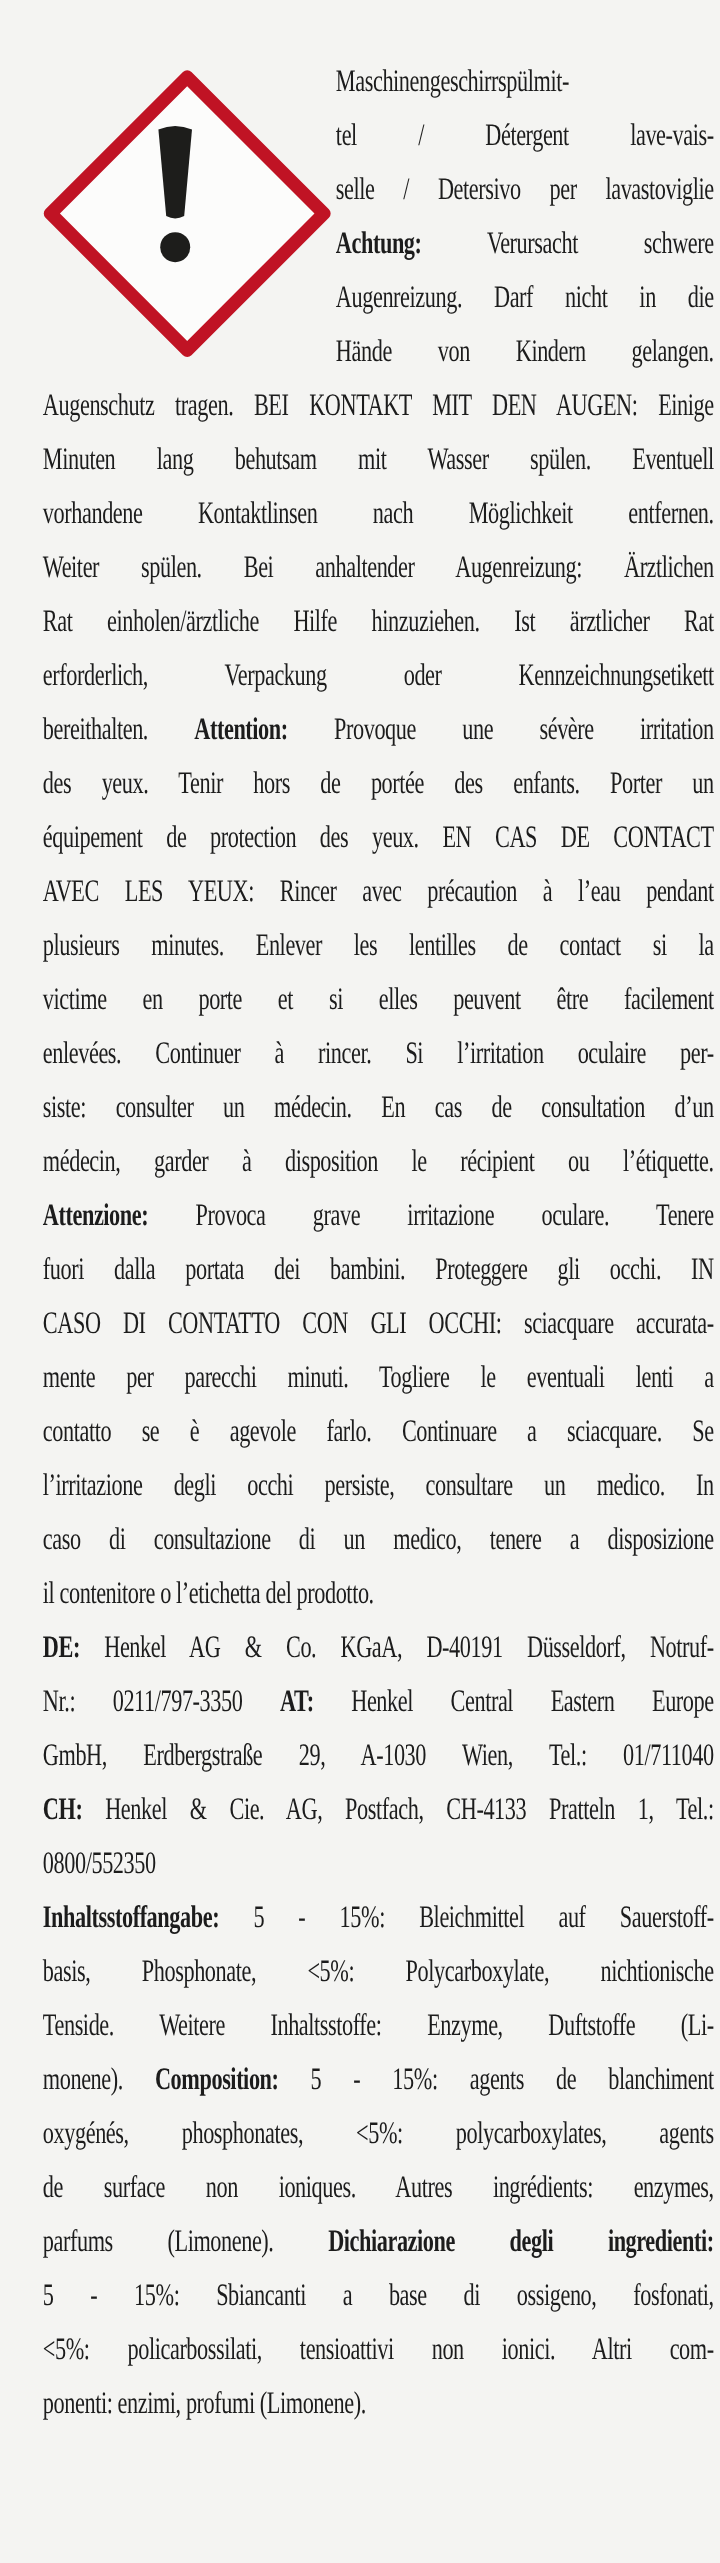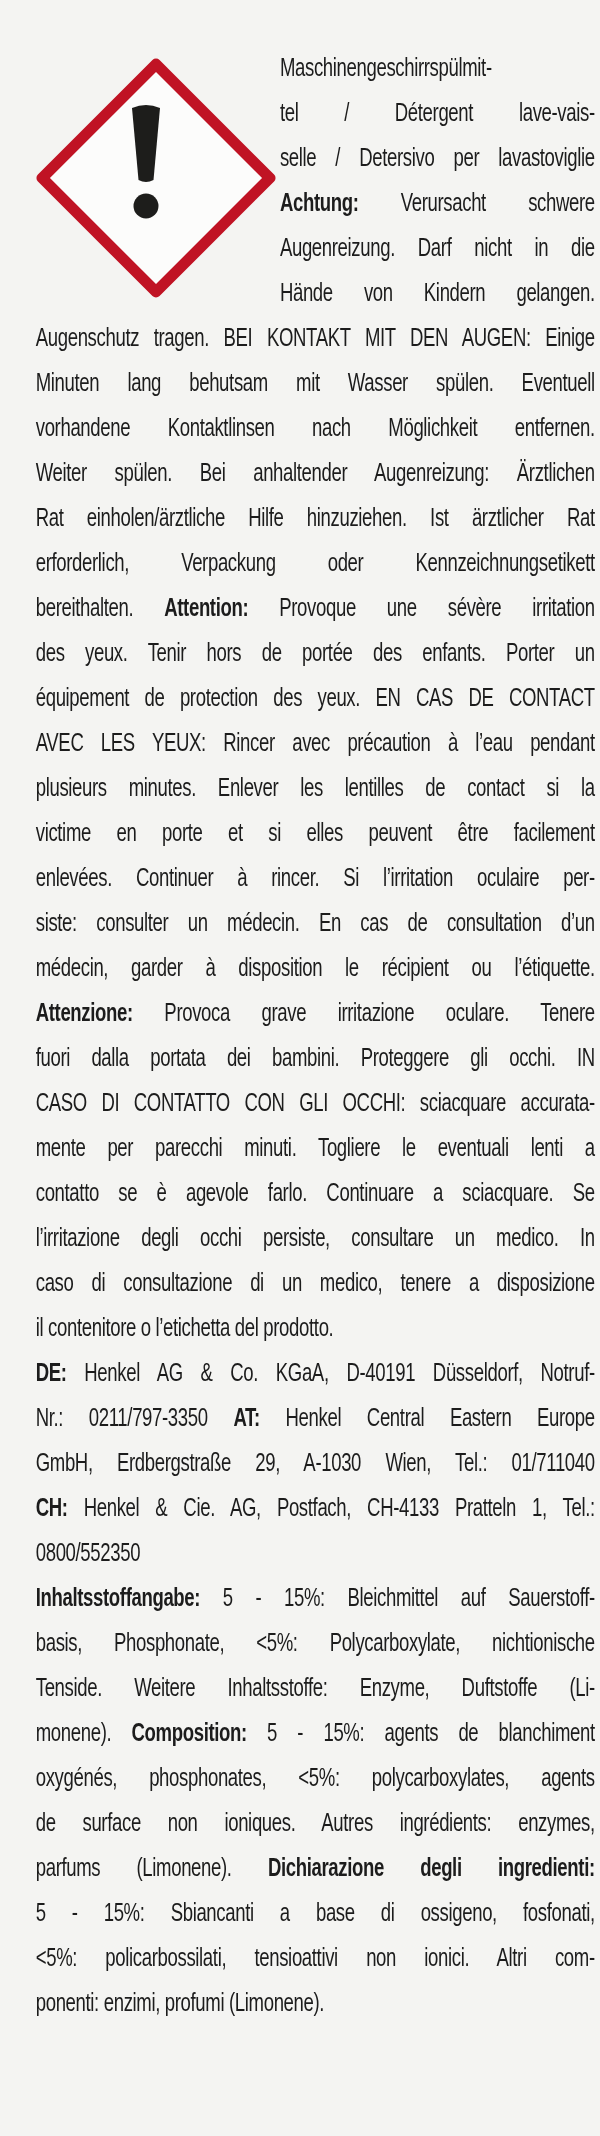--- a/index.html
+++ b/index.html
@@ -2,21 +2,21 @@
 <html><head>
 <meta charset="utf-8">
 <style>
   html,body { margin:0; padding:0; }
   .page {
     position: relative;
     width: 600px;
     height: 2136px;
     background: #f4f4f2;
     overflow: hidden;
-    font-family: Liberation Sans, sans-serif;
+    font-family: Liberation Serif, serif;
   }
   
   .diamond {
     position: absolute;
     left: 70px;
     top: 92px;
     width: 150px;
     height: 150px;
     transform: rotate(45deg);
     border: 11px solid #c01324;

